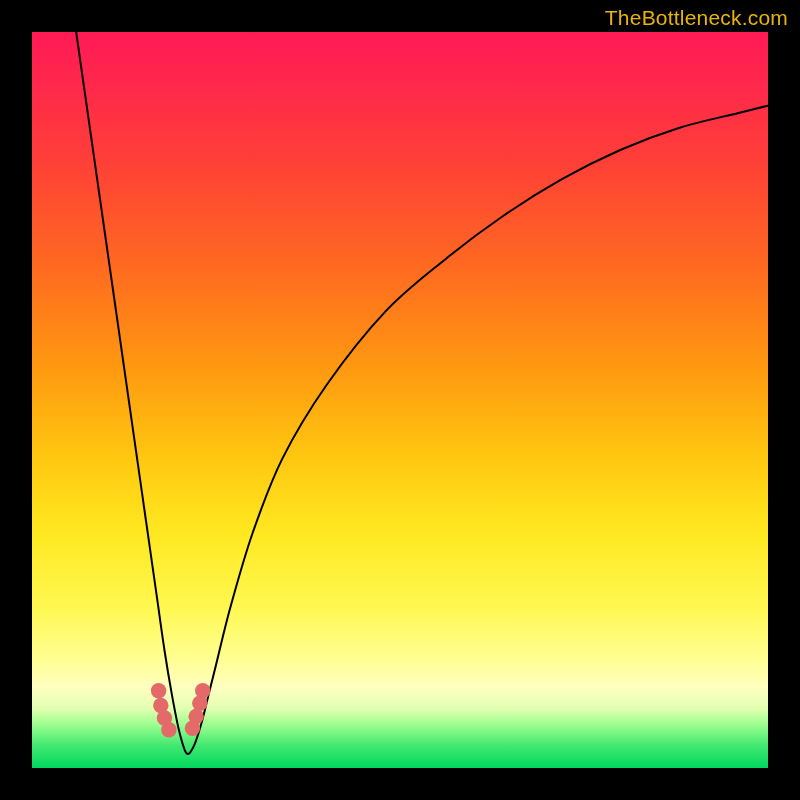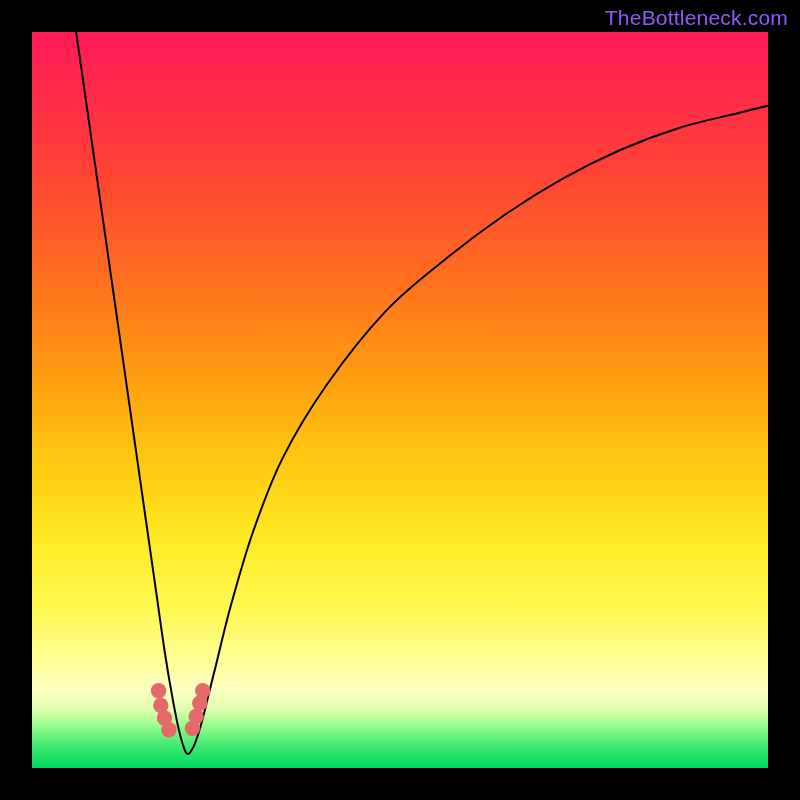--- a/index.html
+++ b/index.html
@@ -48,21 +48,21 @@
     );
   }
   .curve-layer {
     position: absolute;
     inset: 0;
   }
   .watermark {
     position: absolute;
     top: 6px;
     right: 12px;
-    color: #8b5cf6;
+    color: #eab308;
     font-size: 21px;
     font-weight: 500;
     letter-spacing: 0.2px;
     user-select: none;
   }
 </style>
 </head>
 <body>
 
 <div class="frame">

